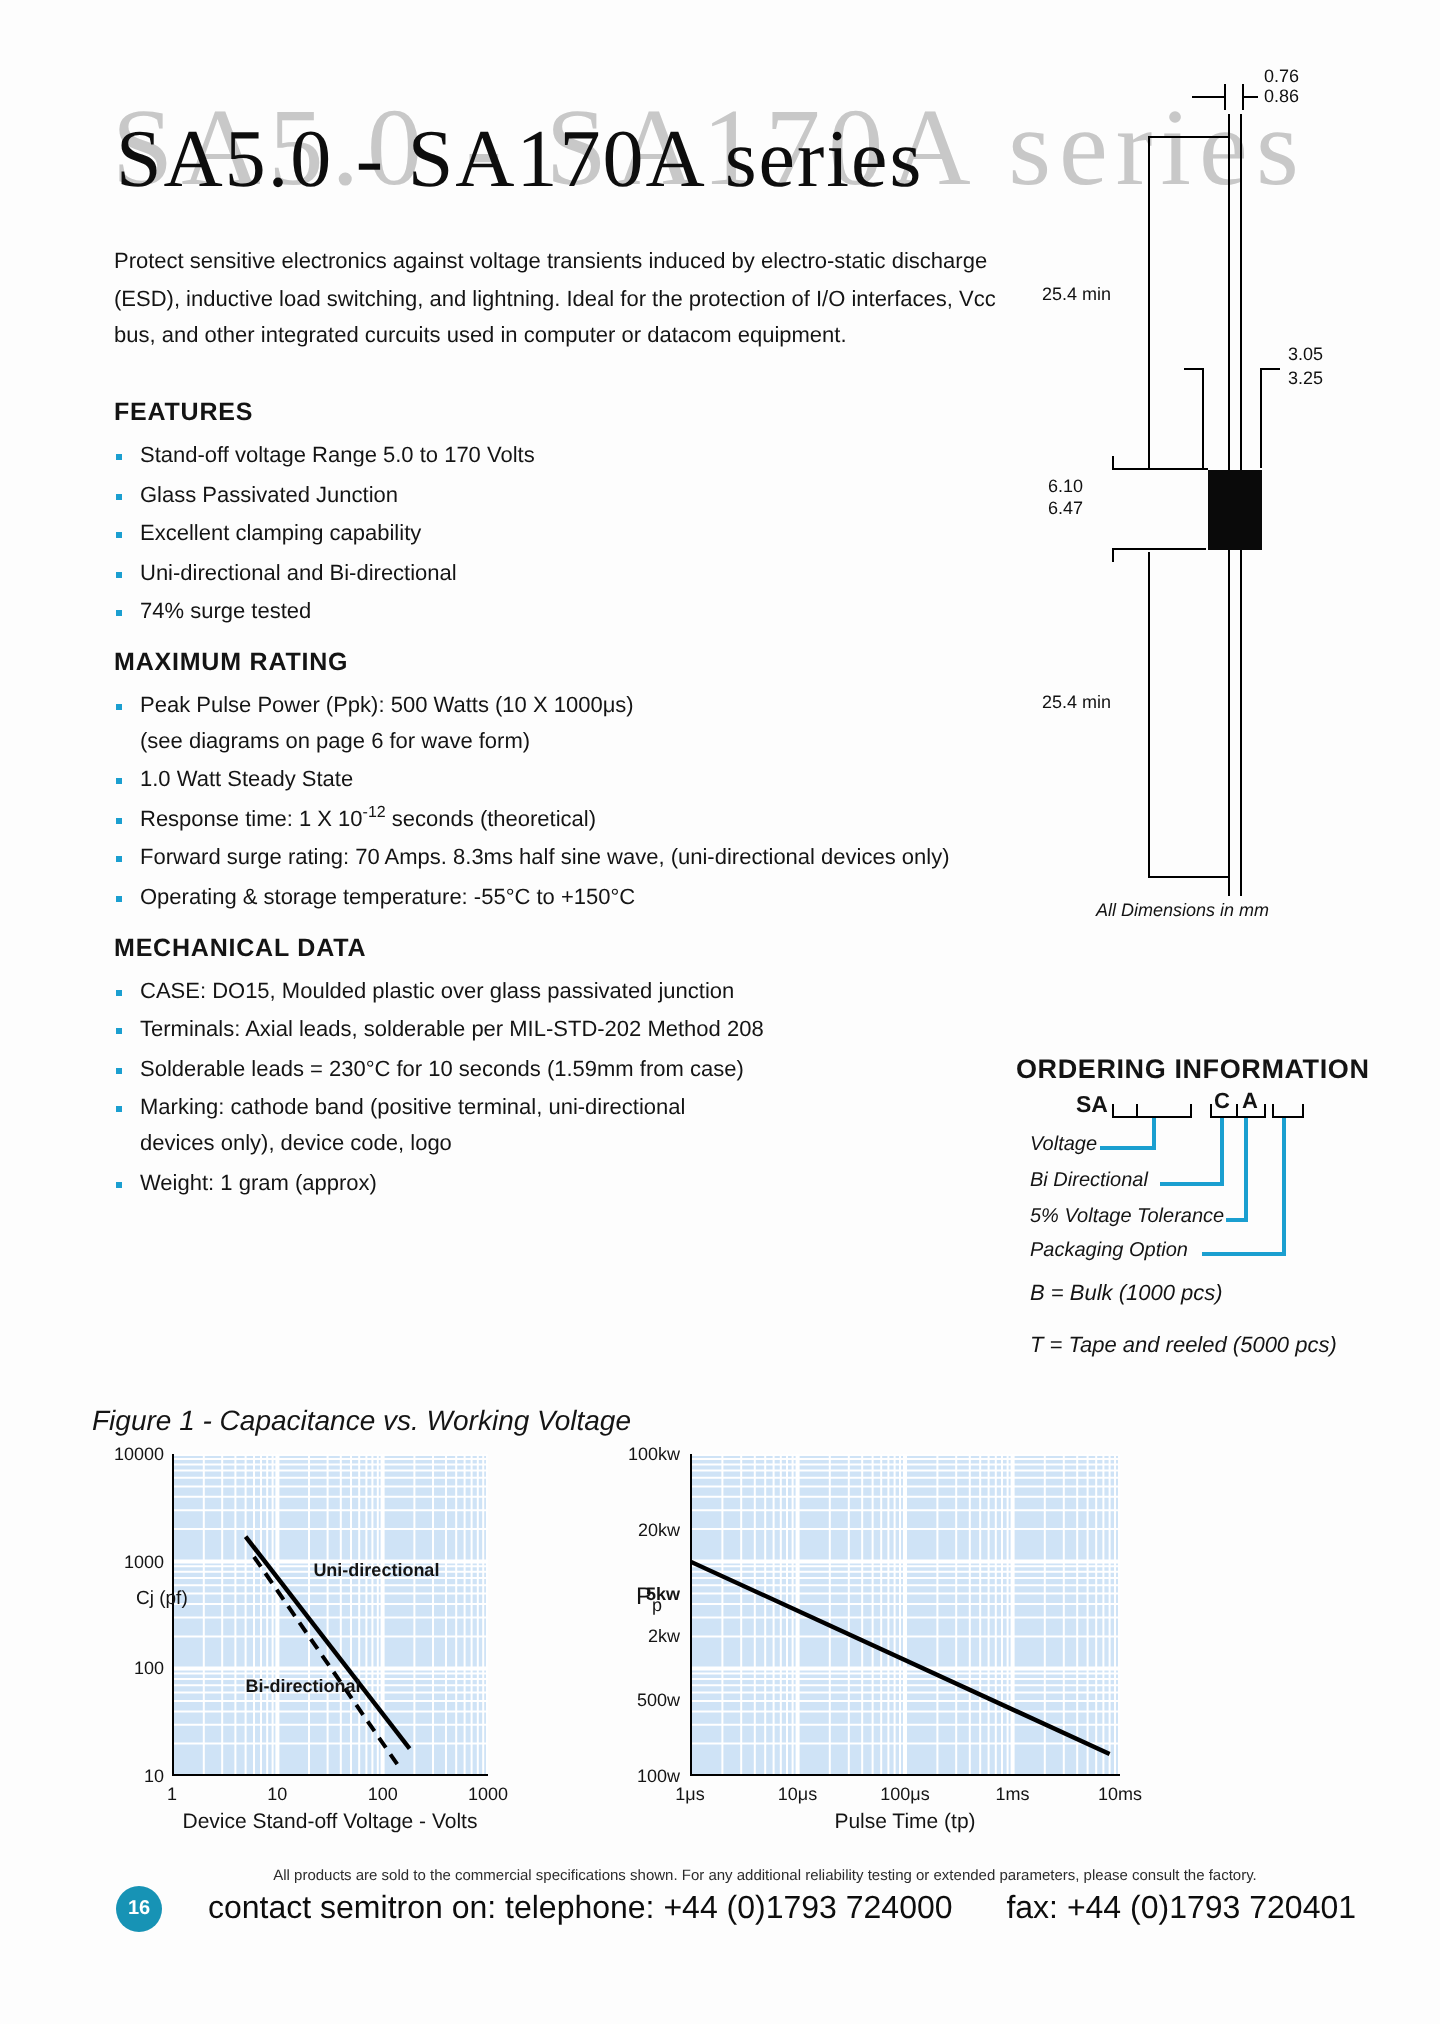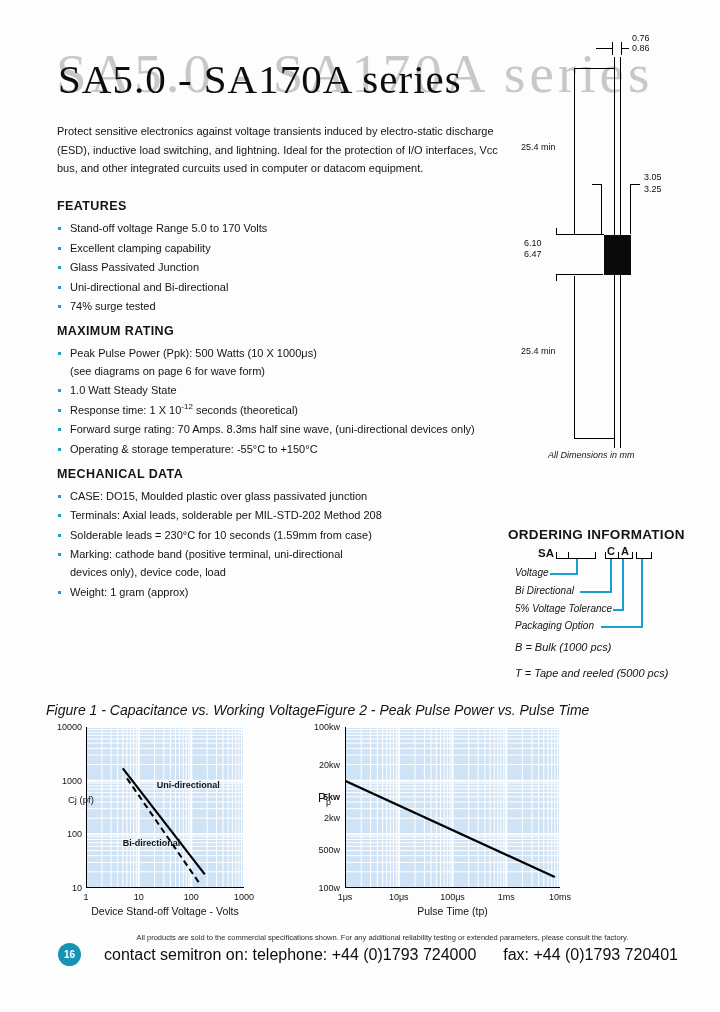--- a/index.html
+++ b/index.html
@@ -63,41 +63,41 @@
 
   <div class="ghost-title">SA5.0 - SA170A series</div>
   <h1 class="main-title">SA5.0 - SA170A series</h1>
 
   <div class="left-col">
     <p class="desc">Protect sensitive electronics against voltage transients induced by electro-static discharge (ESD), inductive load switching, and lightning. Ideal for the protection of I/O interfaces, Vcc bus, and other integrated curcuits used in computer or datacom equipment.</p>
     <div id="sections">
         <h3 class="sec-head">FEATURES</h3>
         <ul class="blist">
           <li>Stand-off voltage Range 5.0 to 170 Volts</li>
+          <li>Glass Passivated Junction</li>
           <li>Excellent clamping capability</li>
-          <li>Glass Passivated Junction</li>
           <li>Uni-directional and Bi-directional</li>
           <li>74% surge tested</li>
         </ul>
         <h3 class="sec-head">MAXIMUM RATING</h3>
         <ul class="blist">
           <li>Peak Pulse Power (Ppk): 500 Watts (10 X 1000μs)
 (see diagrams on page 6 for wave form)</li>
           <li>1.0 Watt Steady State</li>
           <li>Response time: 1 X 10<sup>-12</sup> seconds (theoretical)</li>
           <li>Forward surge rating: 70 Amps. 8.3ms half sine wave, (uni-directional devices only)</li>
           <li>Operating &amp;  storage temperature: -55°C to +150°C</li>
         </ul>
         <h3 class="sec-head">MECHANICAL DATA</h3>
         <ul class="blist">
           <li>CASE: DO15, Moulded plastic over glass passivated junction</li>
           <li>Terminals: Axial leads, solderable per MIL-STD-202 Method 208</li>
           <li>Solderable leads = 230°C for 10 seconds (1.59mm from case)</li>
           <li>Marking: cathode band (positive terminal, uni-directional
-devices only), device code, load</li>
+devices only), device code, logo</li>
           <li>Weight: 1 gram (approx)</li>
         </ul>
       </div>
   </div>
 
   <div>
     <div class="lead"></div>
     <div class="dev-body"></div>
 
     <div class="hl" style="left:596px;top:48px;width:16px;"></div>
@@ -234,21 +234,20 @@
       <div class="tick-y" style="left: 0px; width: 32px; top: 185px;">10</div>
       <div class="tick-y" style="left: 0px; width: 32px; top: 131.333px;">100</div>
       <div class="tick-y" style="left: 0px; width: 32px; top: 77.6667px;">1000</div>
       <div class="tick-y" style="left: 0px; width: 32px; top: 24px;">10000</div>
       <div class="axis-xlabel" style="left: 36px; width: 158px; top: 207px;">Device Stand-off Voltage - Volts</div>
       <div class="axis-ylabel" style="left: 2px; top: 96px; font-size: 9.5px;">Cj (pf)</div>
       <div class="anno" style="left: 106.701px; top: 81.8675px;">Uni-directional</div>
       <div class="anno" style="left: 72.8124px; top: 140.374px;">Bi-directional</div>
     </div>
   <div id="fig2" class="figure" style="left:290px;top:698px;width:300px;height:230px;">
-      <div class="fig-caption" style="left: 15px; width: 295px; top: 4px;">Figure 2 - Peak Pulse Power vs. Pulse Time</div>
       <svg width="215" height="161" style="position:absolute;left:55px;top:29px;">
         <rect x="0" y="0" width="215" height="161" fill="#cfe3f6"></rect>
         <line x1="0.0" y1="0" x2="0.0" y2="161" stroke="#ffffff" stroke-width="2"></line>
         <line x1="16.2" y1="0" x2="16.2" y2="161" stroke="#ffffff" stroke-width="1"></line>
         <line x1="25.6" y1="0" x2="25.6" y2="161" stroke="#ffffff" stroke-width="1"></line>
         <line x1="32.4" y1="0" x2="32.4" y2="161" stroke="#ffffff" stroke-width="1"></line>
         <line x1="37.6" y1="0" x2="37.6" y2="161" stroke="#ffffff" stroke-width="1"></line>
         <line x1="41.8" y1="0" x2="41.8" y2="161" stroke="#ffffff" stroke-width="1"></line>
         <line x1="45.4" y1="0" x2="45.4" y2="161" stroke="#ffffff" stroke-width="1"></line>
         <line x1="48.5" y1="0" x2="48.5" y2="161" stroke="#ffffff" stroke-width="1"></line>

